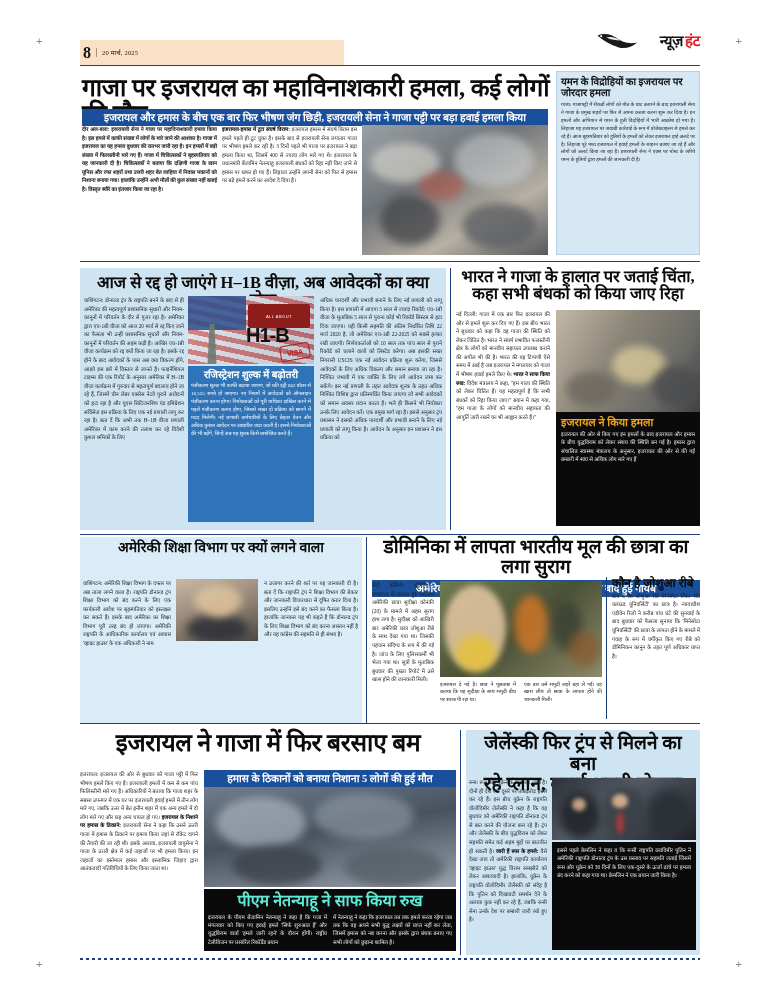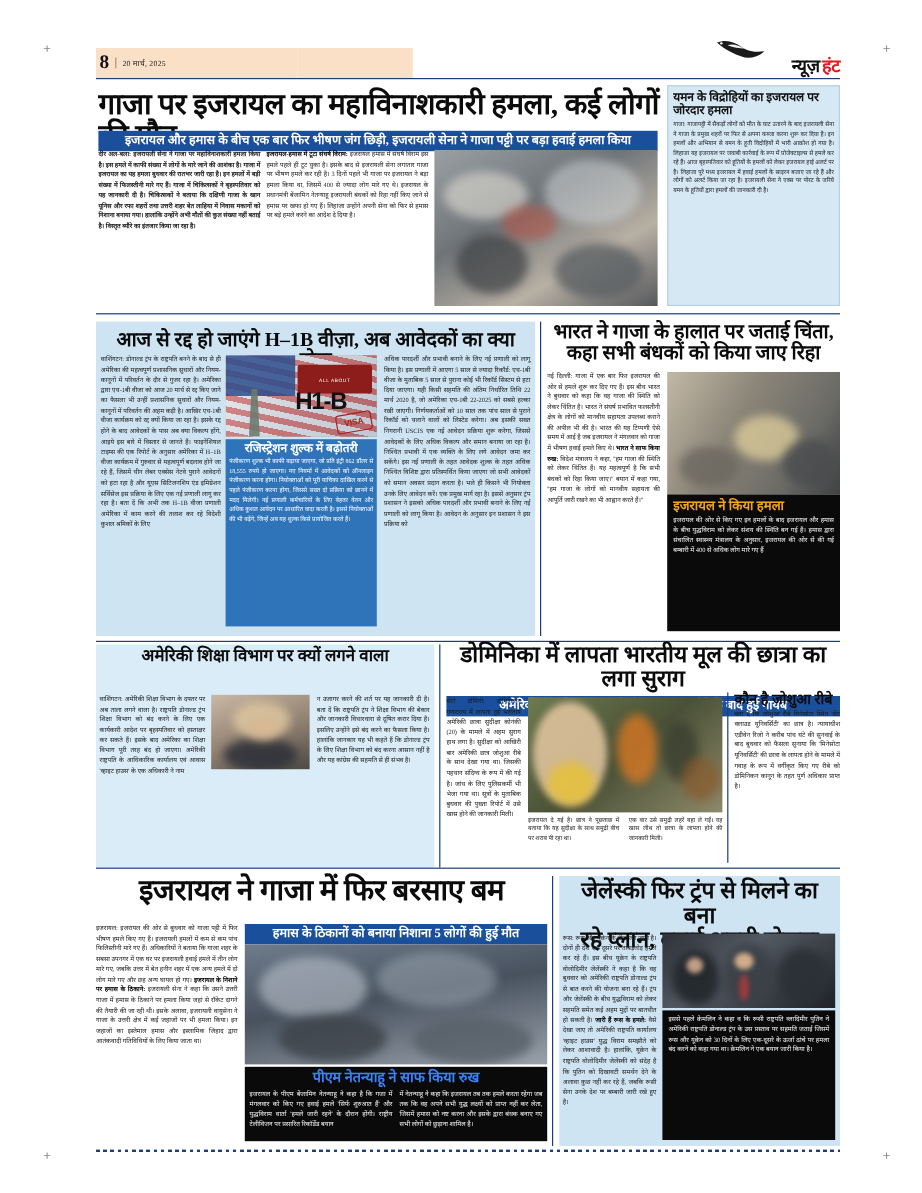--- a/index.html
+++ b/index.html
@@ -56,21 +56,21 @@
     flex: 1;
     display: flex; align-items: center; justify-content: center;
     font-family: "Liberation Serif", serif;
     font-weight: bold; font-size: 13px; color: #111;
     letter-spacing: .5px;
   }
   .mast-band { width: 96px; background: #fbe0c8; }
   .logo-box {
     position: absolute; right: 0; top: -6px;
     width: 108px; height: 30px;
-    display: flex; align-items: flex-end; justify-content: flex-end;
+    display: flex; justify-content: flex-end;
     gap: 2px;
   }
   .bird { position: absolute; left: 4px; top: -3px; width: 44px; height: 22px; }
   .logo-text {
     font-family: "Liberation Serif", serif;
     font-weight: bold; font-size: 15px; color: #111;
     line-height: 1; letter-spacing: -.3px;
     position: relative; z-index: 2;
   }
   .logo-red {
@@ -138,21 +138,21 @@
     line-height: 1.1;
     margin-bottom: 2px;
   }
   .capbox .cap-body {
     font-family: "Liberation Serif", serif;
     font-size: 5.4px;
     line-height: 1.55;
     color: #f2f2f2;
     text-align: justify;
   }
-  .capbox.center .cap-title { text-align: center; font-size: 12px; color: #3b82f6; margin-bottom: 3px; }
+  .capbox.center .cap-title { text-align: center; font-size: 16px; color: #5eead4; margin-bottom: 3px; }
 
   .sidebox {
     background: #d7e8f5;
     border: 1px solid #b6cfe4;
     padding: 4px;
   }
   .sidebox .sb-title {
     font-family: "Liberation Serif", serif;
     font-weight: bold; font-size: 10px; color: #111;
     line-height: 1.12; margin-bottom: 3px;

